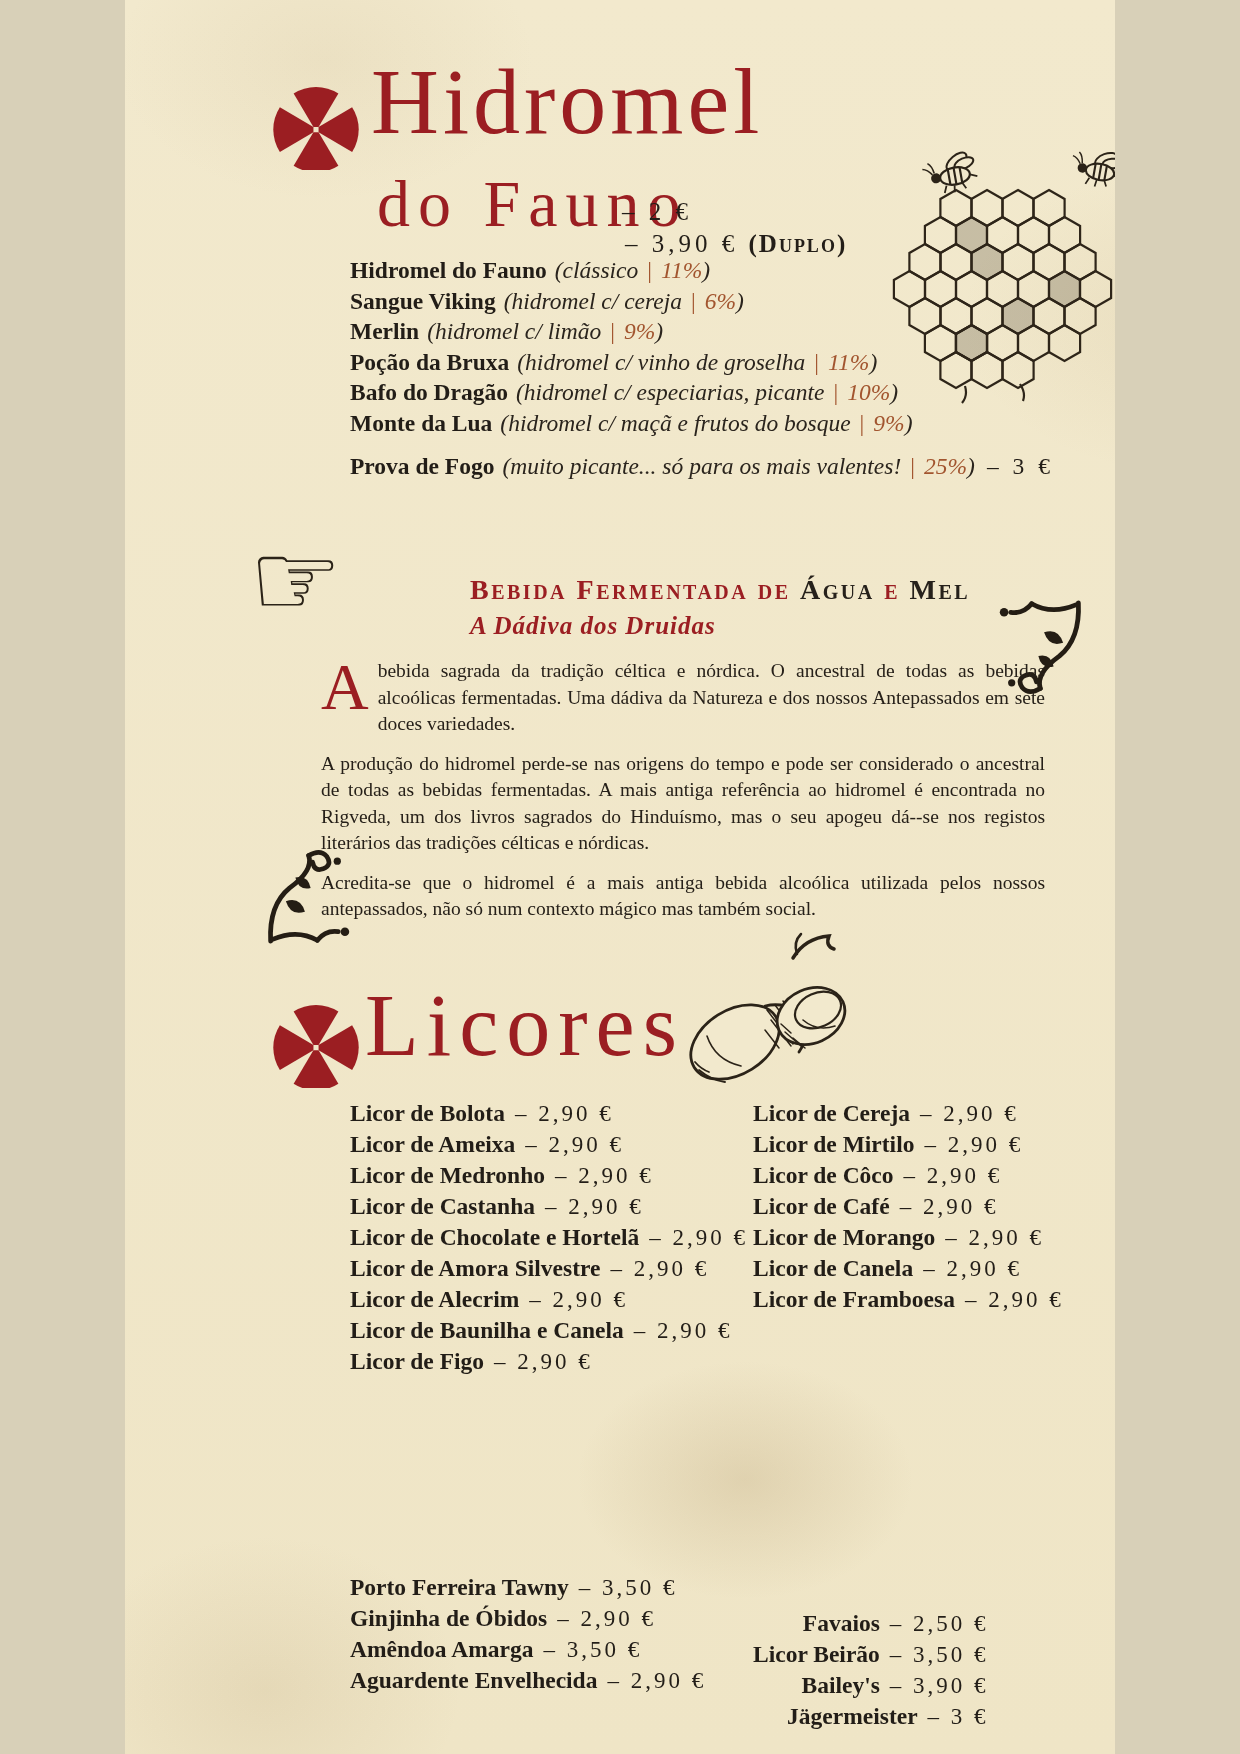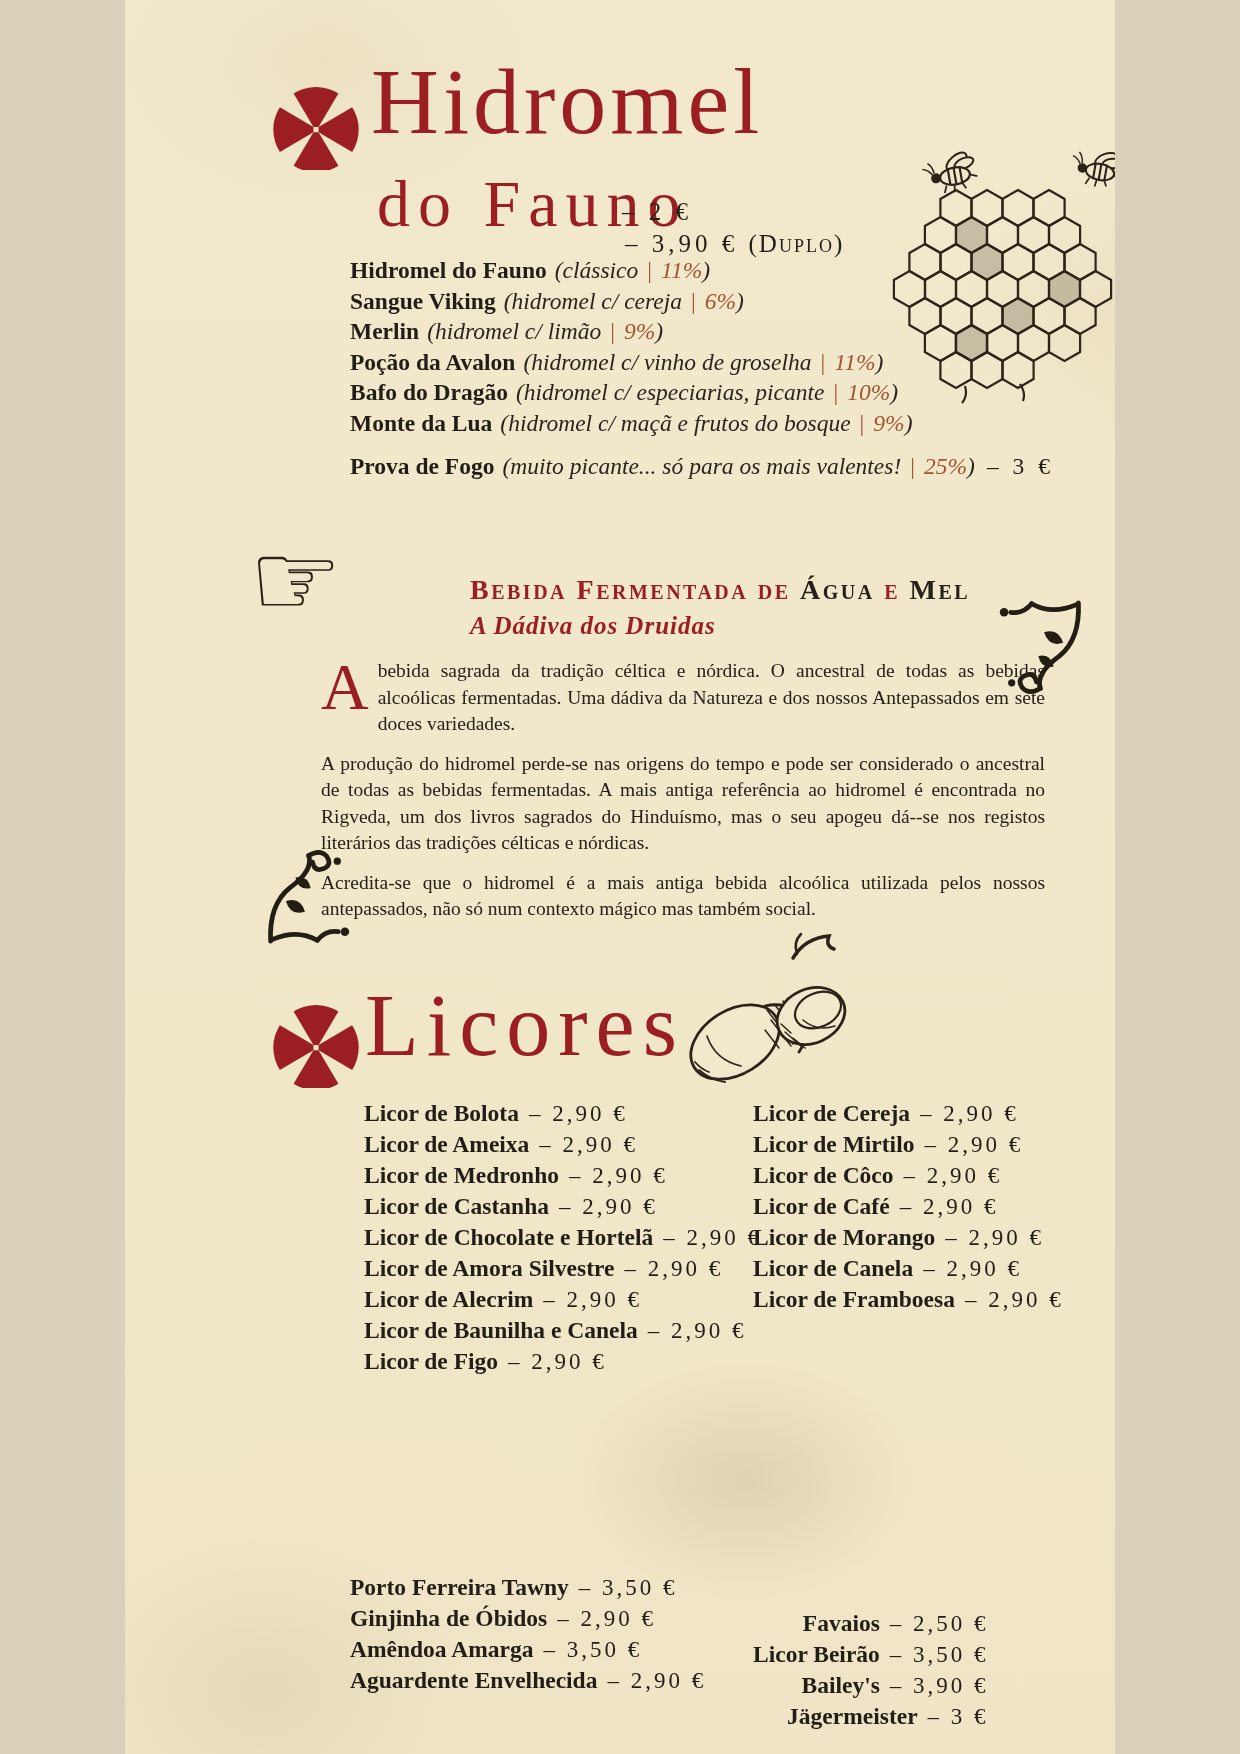--- a/index.html
+++ b/index.html
@@ -15,21 +15,21 @@
   }
   .abs{position:absolute;}
 
   
   .cross1{left:148px;top:84px;width:86px;height:86px;}
   .cross2{left:148px;top:1002px;width:86px;height:86px;}
   .title-main{left:246px;top:50px;font-size:94px;line-height:1.1;color:#9b1e22;letter-spacing:4px;}
   .title-sub{left:252px;top:168px;font-size:66px;line-height:1.1;color:#9b1e22;letter-spacing:8px;}
   .hprice1{left:497px;top:198px;font-size:25px;letter-spacing:4px;color:#231e18;}
   .hprice2{left:500px;top:230px;font-size:25px;letter-spacing:4px;color:#231e18;}
-  .duplo{font-variant:small-caps;font-weight:normal;letter-spacing:2px;text-align:right;}
+  .duplo{font-variant:small-caps;font-weight:bold;letter-spacing:2px;text-align:right;}
 
   
   .mead-list{left:225px;top:255px;font-size:23.5px;line-height:30.6px;width:740px;}
   .mname{font-weight:bold;color:#221d17;margin-right:8px;}
   .mdesc{font-style:italic;color:#2a241d;}
   .msep{color:#a2552f;margin:0 9px;font-style:normal;}
   .mabv{color:#a2552f;}
   .mrow-special{margin-top:12px;}
   .mprice{font-style:normal;letter-spacing:4px;margin-left:12px;color:#231e18;}
 
@@ -41,21 +41,21 @@
   .flourish-r{left:858px;top:594px;transform:rotate(180deg);}
   .flourish-l{left:136px;top:846px;}
   .paras{left:196px;top:658px;width:724px;text-align:justify;font-size:19.5px;line-height:26.5px;color:#262019;}
   .paras p{margin:0 0 13px 0;}
   .dropcap{float:left;font-size:66px;line-height:50px;color:#9b1e22;margin:4px 9px 0 0;}
 
   
   .licores-title{left:240px;top:978px;font-size:88px;line-height:1.1;color:#9b1e22;letter-spacing:8px;}
   .acorn{left:548px;top:924px;}
   .lcol{font-size:23.5px;line-height:31px;white-space:nowrap;}
-  .lcol1{left:239px;top:1098px;}
+  .lcol1{left:225px;top:1098px;}
   .lcol2{left:628px;top:1098px;}
   .lextra1{left:225px;top:1572px;}
   .lextra2{left:628px;top:1608px;text-align:right;}
   .lname{font-weight:bold;color:#221d17;margin-right:10px;}
   .lprice{letter-spacing:3px;font-size:23px;color:#231e18;}
 </style>
 </head>
 <body>
 
 <div class="page">
@@ -143,21 +143,21 @@
     <div class="mrow">
       <span class="mname">Hidromel do Fauno</span><span class="mdesc"><span>(</span><span>clássico</span><span class="msep">|</span><span class="mabv">11%</span><span>)</span></span>
     </div>
     <div class="mrow">
       <span class="mname">Sangue Viking</span><span class="mdesc"><span>(</span><span>hidromel c/ cereja</span><span class="msep">|</span><span class="mabv">6%</span><span>)</span></span>
     </div>
     <div class="mrow">
       <span class="mname">Merlin</span><span class="mdesc"><span>(</span><span>hidromel c/ limão</span><span class="msep">|</span><span class="mabv">9%</span><span>)</span></span>
     </div>
     <div class="mrow">
-      <span class="mname">Poção da Avalon</span><span class="mdesc"><span>(</span><span>hidromel c/ vinho de groselha</span><span class="msep">|</span><span class="mabv">11%</span><span>)</span></span>
+      <span class="mname">Poção da Bruxa</span><span class="mdesc"><span>(</span><span>hidromel c/ vinho de groselha</span><span class="msep">|</span><span class="mabv">11%</span><span>)</span></span>
     </div>
     <div class="mrow">
       <span class="mname">Bafo do Dragão</span><span class="mdesc"><span>(</span><span>hidromel c/ especiarias, picante</span><span class="msep">|</span><span class="mabv">10%</span><span>)</span></span>
     </div>
     <div class="mrow">
       <span class="mname">Monte da Lua</span><span class="mdesc"><span>(</span><span>hidromel c/ maçã e frutos do bosque</span><span class="msep">|</span><span class="mabv">9%</span><span>)</span></span>
     </div>
     <div class="mrow mrow-special">
       <span class="mname">Prova de Fogo</span><span class="mdesc"><span>(</span><span>muito picante... só para os mais valentes!</span><span class="msep">|</span><span class="mabv">25%</span><span>)</span></span><span class="mprice">– 3 €</span>
     </div>

